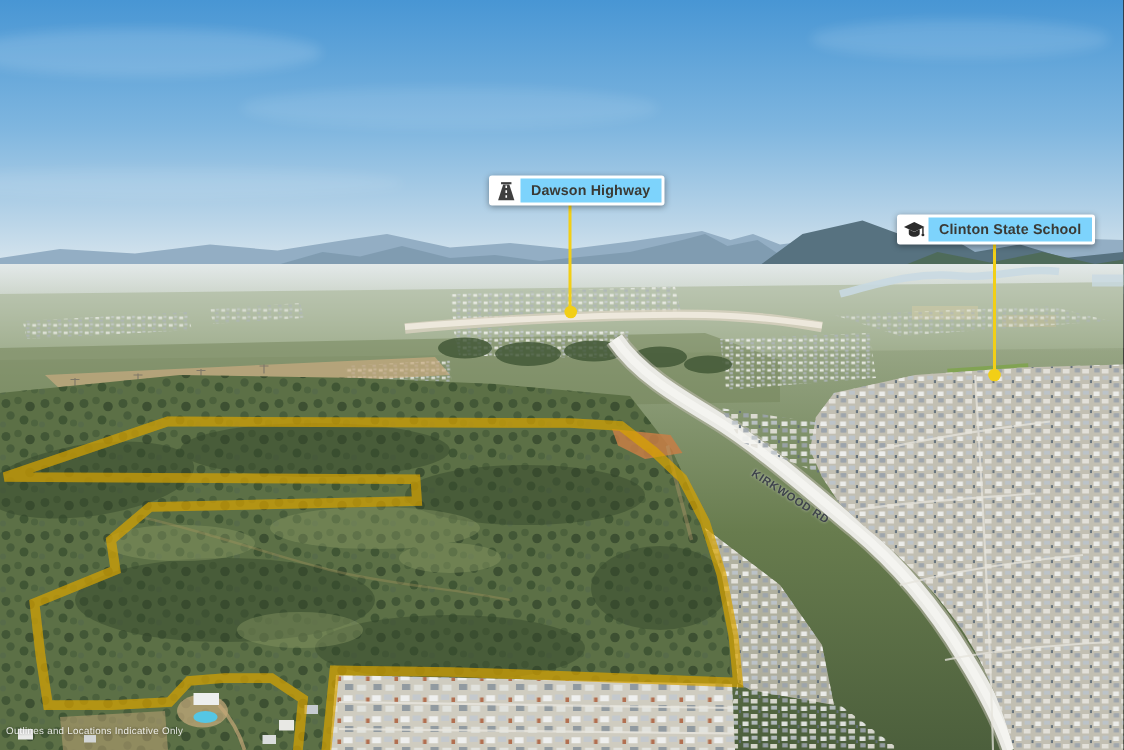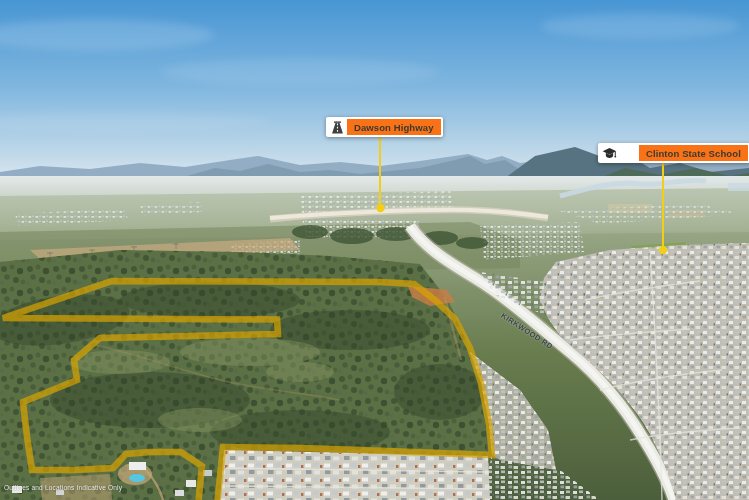--- a/index.html
+++ b/index.html
@@ -10,25 +10,25 @@
   #scene{position:absolute;left:0;top:0;width:749px;height:500px;display:block;}
 
   
   .callout{
     position:absolute;display:flex;align-items:stretch;box-sizing:border-box;
     height:20px;background:#ffffff;border-radius:2px;padding:2px;
     box-shadow:0 1px 4px rgba(0,0,0,.38);
   }
   .callout .icon{width:19px;display:flex;align-items:center;justify-content:center;background:#fff;}
   .callout .band{
-    background:#f97316;display:flex;align-items:center;padding:0 7px;
+    background:#7dd3fc;display:flex;align-items:center;padding:0 7px;
     font-size:9.5px;font-weight:700;color:#3A3A35;white-space:nowrap;letter-spacing:.1px;
   }
   #callout-dawson{left:326px;top:117px;}
-  #callout-school{left:598px;top:143px;gap:20px;}
+  #callout-school{left:598px;top:143px;}
 
   .road-name{
     position:absolute;left:527px;top:331px;
     transform:translate(-50%,-50%) rotate(33deg);
     font-size:7.5px;font-weight:700;letter-spacing:.4px;color:#3E434B;
     white-space:nowrap;text-shadow:0 0 2px rgba(255,255,255,.55);
   }
   .disclaimer{
     position:absolute;left:4px;top:484px;font-size:6.5px;color:#ffffff;opacity:.85;
     letter-spacing:.2px;text-shadow:0 0 2px rgba(0,0,0,.55);white-space:nowrap;

